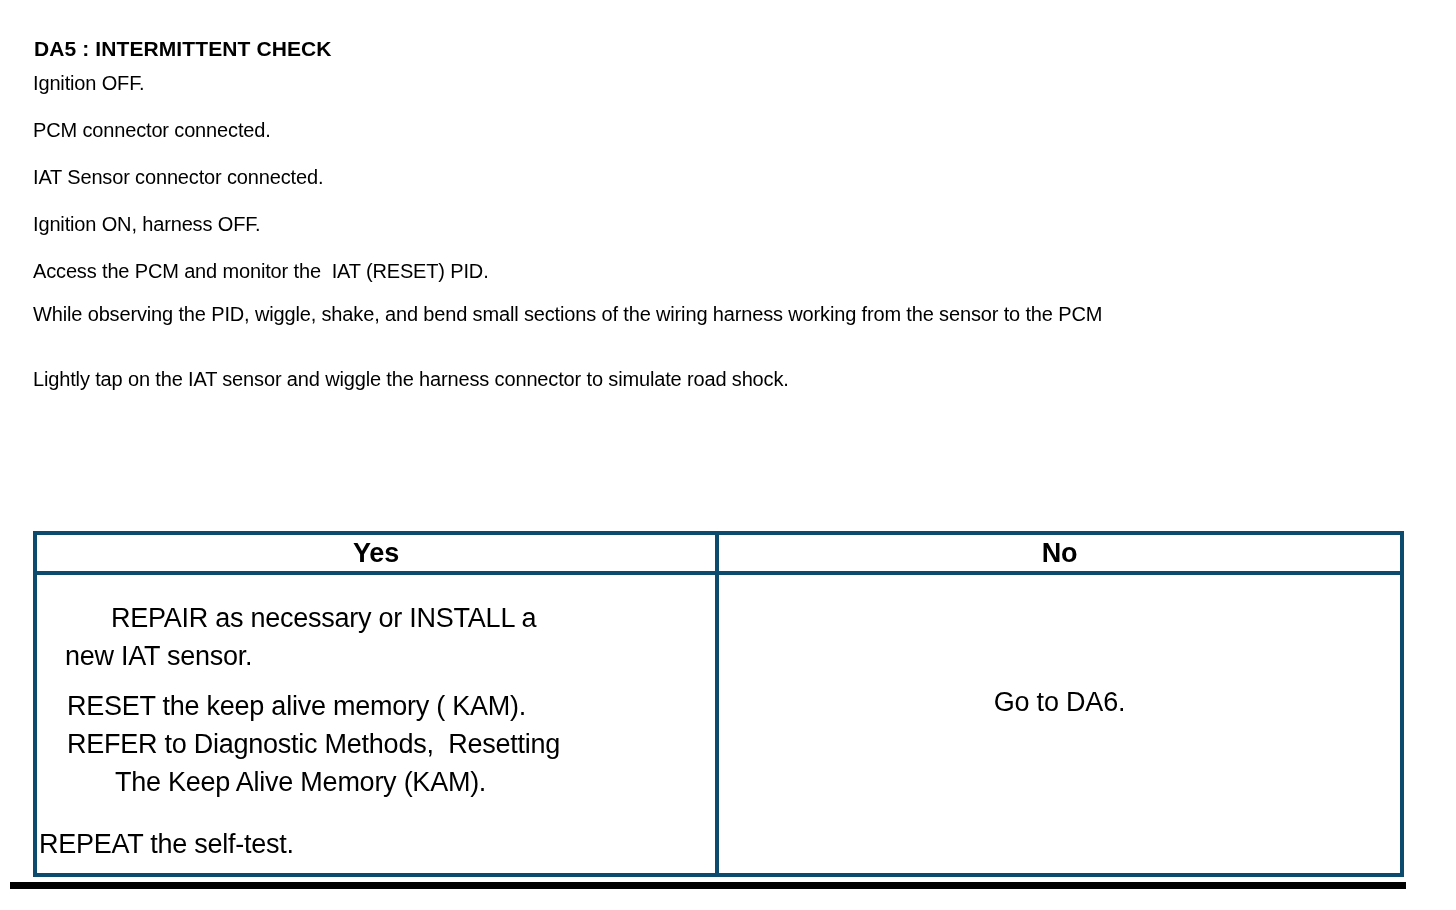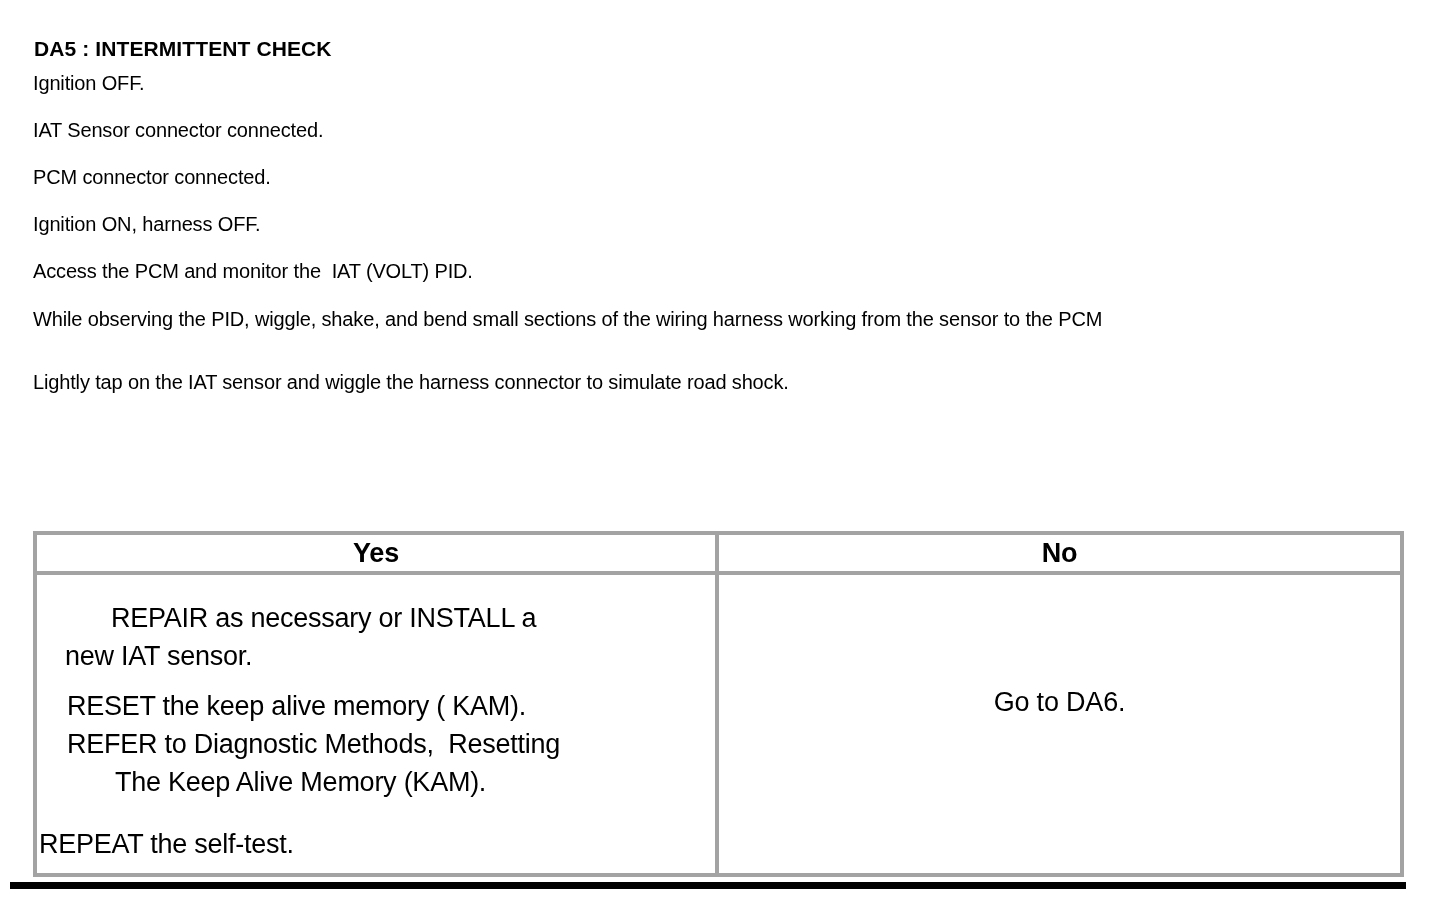--- a/index.html
+++ b/index.html
@@ -42,40 +42,40 @@
     top: 60px;
     width: 1330px;
   }
   .step-line {
     font-size: 20px;
     line-height: 47px;
     white-space: pre-wrap;
     letter-spacing: -0.15px;
   }
   .step-line.wrap {
-    line-height: 49px;
-    margin-bottom: 15px;
+    line-height: 38px;
+    margin-bottom: 23px;
   }
   .step-line.bold {
     font-weight: bold;
     letter-spacing: -0.1px;
   }
 
   
   .decision-table {
     position: absolute;
     left: 33px;
     top: 531px;
     width: 1367px;
     border-collapse: collapse;
     table-layout: fixed;
   }
   .decision-table td,
   .decision-table th {
-    border: 4px solid #a3a3a3;
+    border: 4px solid #0c4a6e;
     padding: 0;
     vertical-align: top;
   }
   .col-yes { width: 682px; }
   .col-no  { width: 685px; }
 
   .decision-table th {
     height: 36px;
     font-size: 27px;
     font-weight: bold;
@@ -128,24 +128,24 @@
 </style>
 </head>
 <body>
 
 <div class="page">
 
   <div class="doc-heading">DA5 : INTERMITTENT CHECK</div>
 
   <div class="steps">
     <div class="step-line">Ignition OFF.</div>
+    <div class="step-line">PCM connector connected.</div>
     <div class="step-line">IAT Sensor connector connected.</div>
-    <div class="step-line">PCM connector connected.</div>
     <div class="step-line">Ignition ON, harness OFF.</div>
-    <div class="step-line">Access the PCM and monitor the  IAT (VOLT) PID.</div>
+    <div class="step-line">Access the PCM and monitor the  IAT (RESET) PID.</div>
     <div class="step-line wrap">While observing the PID, wiggle, shake, and bend small sections of the wiring harness working from the sensor to the PCM</div>
     <div class="step-line">Lightly tap on the IAT sensor and wiggle the harness connector to simulate road shock.</div>
   </div>
 
   <table class="decision-table">
     <colgroup>
       <col class="col-yes">
       <col class="col-no">
     </colgroup>
     <thead>

